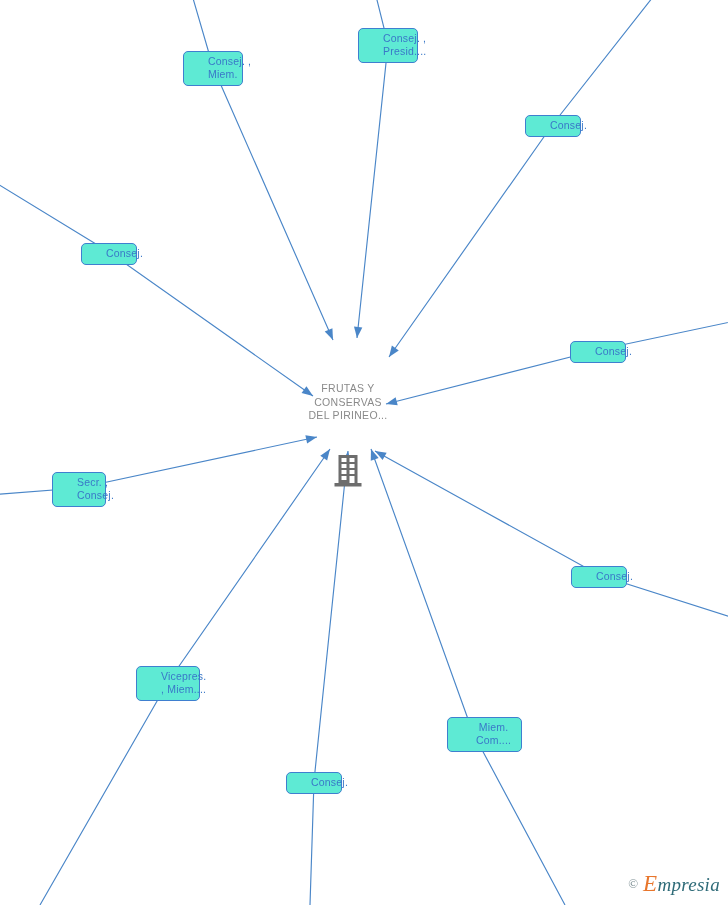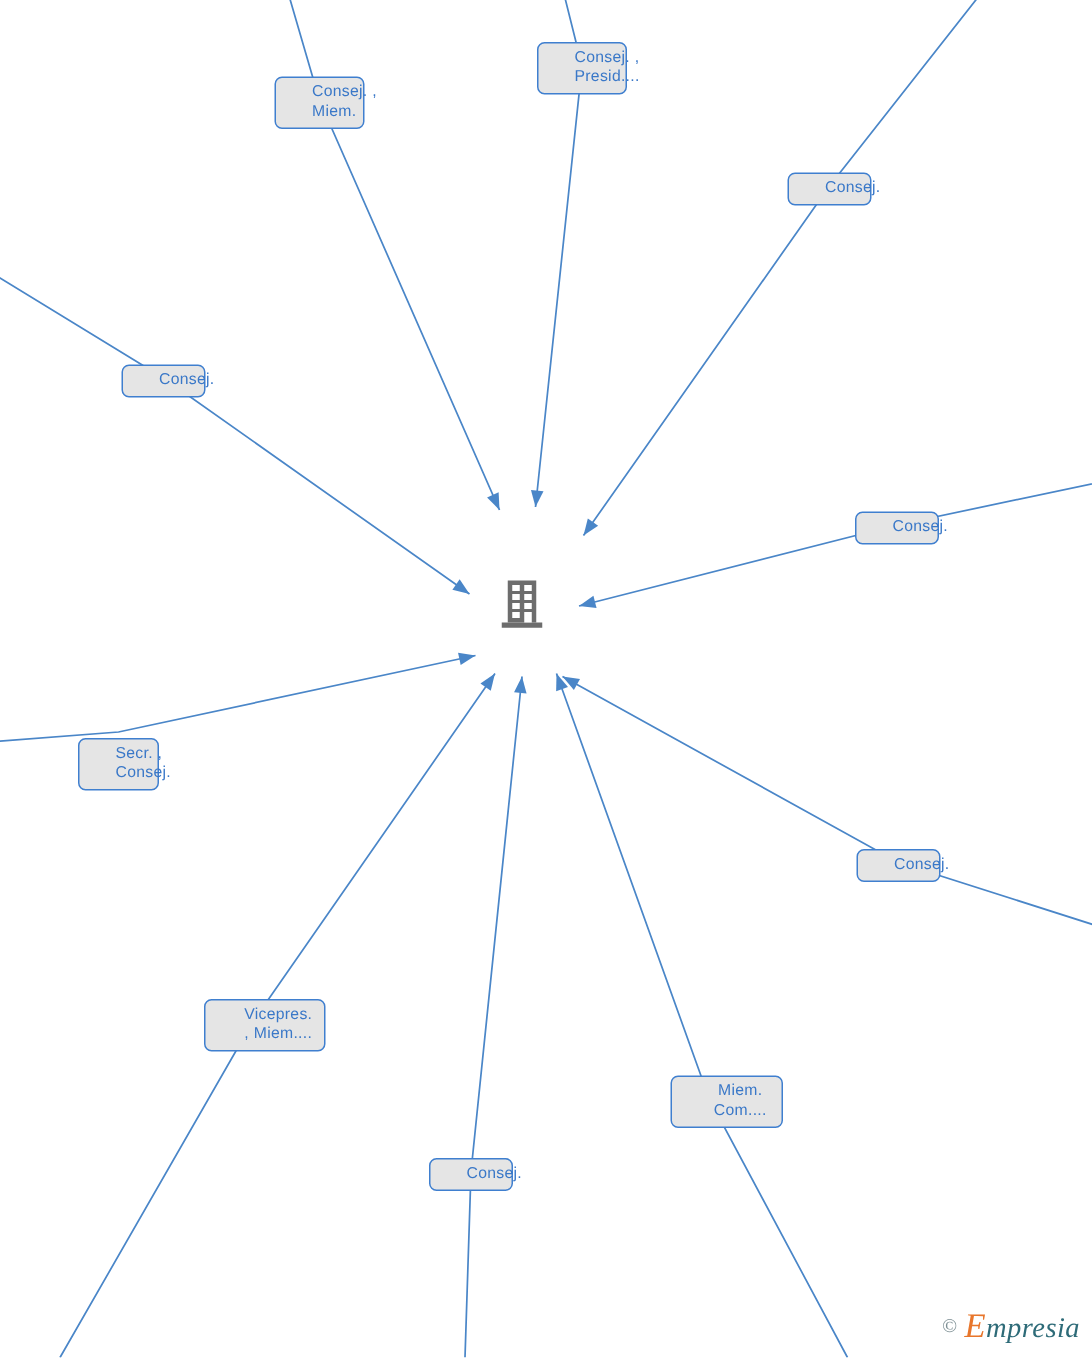--- a/index.html
+++ b/index.html
@@ -17,21 +17,21 @@
   #graph-canvas {
     position: absolute;
     left: 0;
     top: 0;
     width: 728px;
     height: 905px;
   }
   .node-box {
     position: absolute;
     box-sizing: border-box;
-    background: #e5e5e5;
+    background: #5eead4;
     border: 1px solid #3f7fcf;
     border-radius: 5px;
     color: #3a78c8;
     font-size: 10.5px;
     line-height: 13px;
     text-align: center;
     padding: 3px 6px 4px 24px;
     letter-spacing: 0.2px;
     white-space: pre;
     z-index: 5;
@@ -105,28 +105,31 @@
       <polygon points="348,451 351.05051841033315,462.3725255518824 342.69475059072494,461.51162826137727" fill="#4a86c8"></polygon>
     </g>
 </svg>
 
 <div id="nodes-layer">
     <div class="node-box" style="left: 183px; top: 51px; width: 60px; min-height: 32px; border-color: rgb(63, 127, 207); color: rgb(58, 120, 200);"><span class="node-line">Consej. ,</span><span class="node-line">Miem.</span></div>
     <div class="node-box" style="left: 358px; top: 28px; width: 60px; min-height: 32px; border-color: rgb(63, 127, 207); color: rgb(58, 120, 200);"><span class="node-line">Consej. ,</span><span class="node-line">Presid....</span></div>
     <div class="node-box" style="left: 525px; top: 114.5px; width: 56px; min-height: 19px; border-color: rgb(63, 127, 207); color: rgb(58, 120, 200);"><span class="node-line">Consej.</span></div>
     <div class="node-box" style="left: 81px; top: 242.5px; width: 56px; min-height: 19px; border-color: rgb(63, 127, 207); color: rgb(58, 120, 200);"><span class="node-line">Consej.</span></div>
     <div class="node-box" style="left: 570px; top: 340.5px; width: 56px; min-height: 19px; border-color: rgb(63, 127, 207); color: rgb(58, 120, 200);"><span class="node-line">Consej.</span></div>
-    <div class="node-box" style="left: 52px; top: 492px; width: 54px; min-height: 32px; border-color: rgb(63, 127, 207); color: rgb(58, 120, 200);"><span class="node-line">Secr. ,</span><span class="node-line">Consej.</span></div>
+    <div class="node-box" style="left: 52px; top: 472px; width: 54px; min-height: 32px; border-color: rgb(63, 127, 207); color: rgb(58, 120, 200);"><span class="node-line">Secr. ,</span><span class="node-line">Consej.</span></div>
     <div class="node-box" style="left: 571px; top: 565.5px; width: 56px; min-height: 19px; border-color: rgb(63, 127, 207); color: rgb(58, 120, 200);"><span class="node-line">Consej.</span></div>
-    <div class="node-box" style="left: 136px; top: 666px; width: 81px; min-height: 32px; border-color: rgb(63, 127, 207); color: rgb(58, 120, 200);"><span class="node-line">Vicepres.</span><span class="node-line">, Miem....</span></div>
+    <div class="node-box" style="left: 136px; top: 666px; width: 64px; min-height: 32px; border-color: rgb(63, 127, 207); color: rgb(58, 120, 200);"><span class="node-line">Vicepres.</span><span class="node-line">, Miem....</span></div>
     <div class="node-box" style="left: 447px; top: 717px; width: 75px; min-height: 32px; border-color: rgb(63, 127, 207); color: rgb(58, 120, 200);"><span class="node-line">Miem.</span><span class="node-line">Com....</span></div>
     <div class="node-box" style="left: 286px; top: 771.5px; width: 56px; min-height: 19px; border-color: rgb(63, 127, 207); color: rgb(58, 120, 200);"><span class="node-line">Consej.</span></div>
   </div>
 
 <div id="center-node" style="color: rgb(138, 138, 138); left: 288px; top: 355px; width: 120px;">
+  <span id="center-label">FRUTAS Y
+CONSERVAS
+DEL PIRINEO...</span>
   <svg id="company-icon" width="30" height="34" viewBox="0 0 30 34" xmlns="http://www.w3.org/2000/svg">
     <rect x="5.5" y="1" width="19" height="28" fill="#6d6d6d"></rect>
     <rect x="1.5" y="29" width="27" height="3.5" fill="#6d6d6d"></rect>
     <rect x="8.5" y="4" width="5" height="4" fill="#ffffff"></rect>
     <rect x="16.5" y="4" width="5" height="4" fill="#ffffff"></rect>
     <rect x="8.5" y="10" width="5" height="4" fill="#ffffff"></rect>
     <rect x="16.5" y="10" width="5" height="4" fill="#ffffff"></rect>
     <rect x="8.5" y="16" width="5" height="4" fill="#ffffff"></rect>
     <rect x="16.5" y="16" width="5" height="4" fill="#ffffff"></rect>
     <rect x="8.5" y="22" width="5" height="4" fill="#ffffff"></rect>

